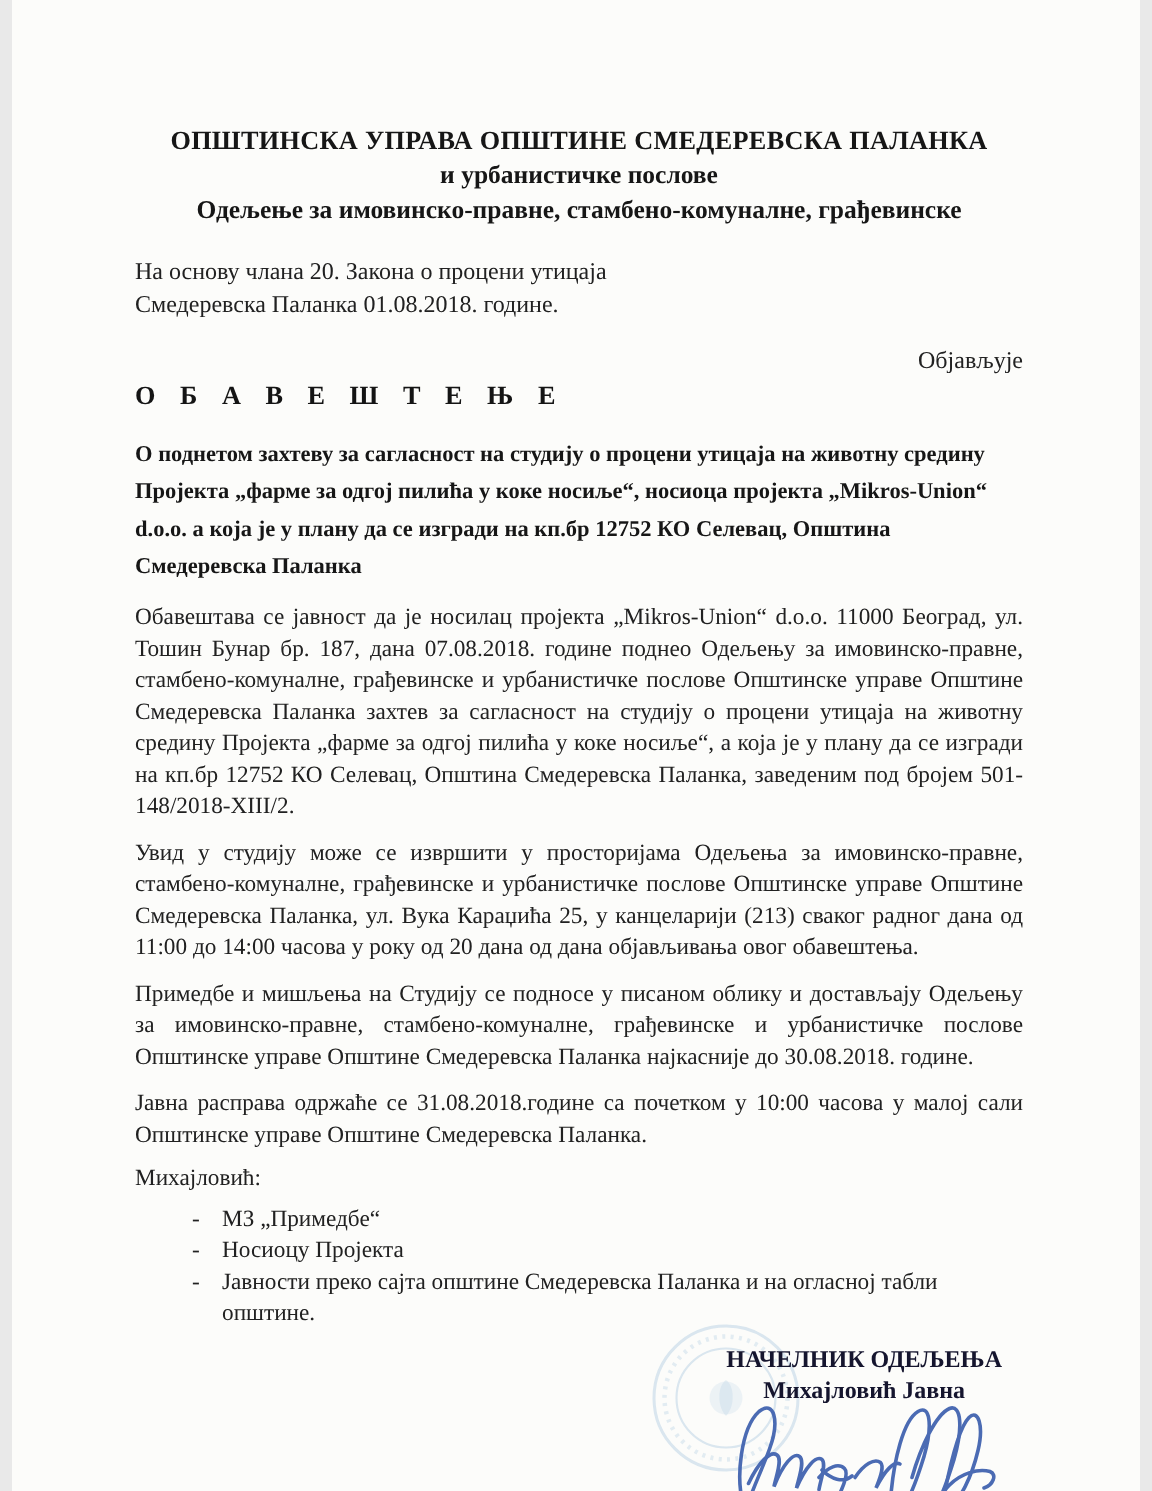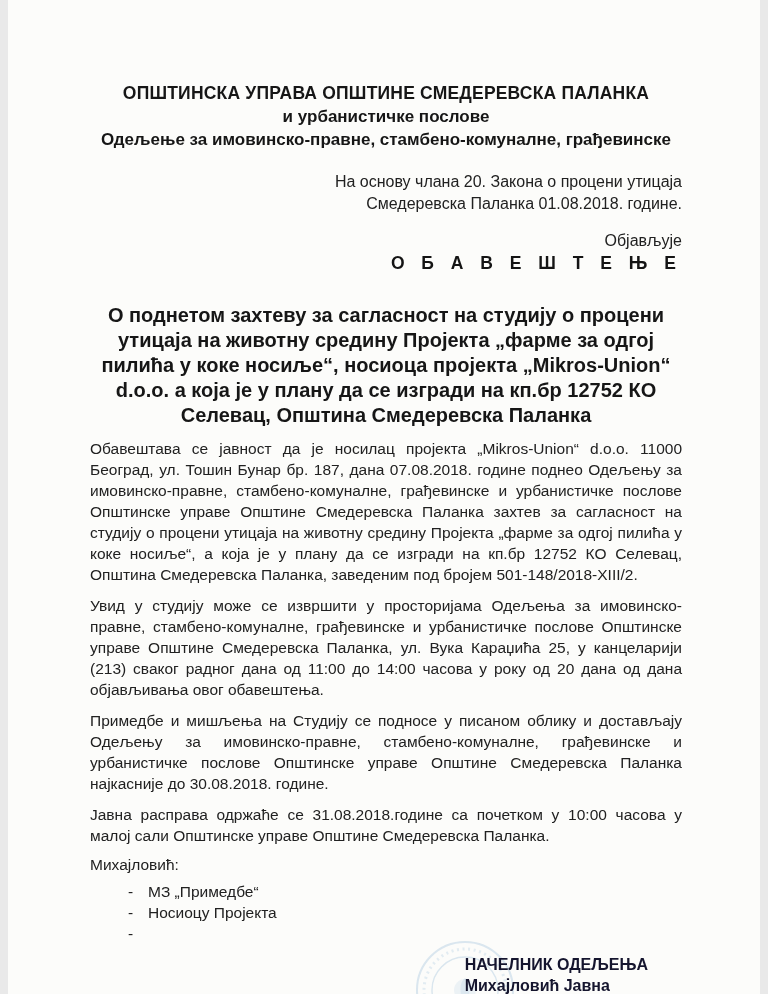--- a/index.html
+++ b/index.html
@@ -6,42 +6,42 @@
     --ink:#212121;
     --paper:#fcfcfa;
     --sig:#3c5fae;
     --stamp:#a6c6de;
   }
   *{margin:0;padding:0;box-sizing:border-box;}
   html,body{background:#e9e9e9;}
   .page{
     width:752px;height:994px;
     background:var(--paper);
-    font-family:Liberation Sans, sans-serif;
+    font-family:Liberation Serif, serif;
     color:var(--ink);
     position:relative;
     overflow:hidden;
     margin:0 auto;
   }
   .content{padding:82px 78px 0 82px;}
   .doc-header{text-align:center;font-weight:bold;font-size:17px;line-height:23px;color:#161616;}
   .doc-header .org-title{font-size:17.5px;letter-spacing:.2px;}
-  .legal{margin-top:20px;text-align:right;font-size:16px;line-height:21.5px;}
+  .legal{margin-top:20px;text-align:left;font-size:16px;line-height:21.5px;}
   .announce{margin-top:16px;text-align:right;font-size:16px;line-height:21px;}
-  .notice-title{text-align:right;font-weight:bold;font-size:17.5px;line-height:24px;letter-spacing:6px;color:#141414;}
-  .subject{margin-top:28px;text-align:center;font-weight:bold;font-size:20px;line-height:25px;color:#161616;}
+  .notice-title{text-align:left;font-weight:bold;font-size:17.5px;line-height:24px;letter-spacing:6px;color:#141414;}
+  .subject{margin-top:16px;font-weight:bold;font-size:15px;line-height:25px;color:#161616;}
   .body-par{margin-top:10px;text-align:justify;font-size:15.5px;line-height:21px;}
   .body-par.first{}
   .delivered-label{margin-top:8px;font-size:15.5px;line-height:21px;}
   .delivered-list{margin-top:6px;list-style:none;}
   .delivered-list li{display:flex;font-size:15.5px;line-height:21px;}
   .delivered-list .dash{width:20px;margin-left:38px;flex:0 0 auto;}
   .sig-block{
-    margin-top:10px;margin-left:auto;margin-right:34px;
-    width:fit-content;position:relative;
+    margin-top:10px;margin-left:auto;margin-right:14px;
+    width:fit-content;text-align:center;position:relative;
   }
   .sig-line{font-weight:bold;font-size:16px;line-height:21px;position:relative;z-index:1;color:#15152e;}
   .stamp-svg{position:absolute;left:-52px;top:-16px;z-index:0;pointer-events:none;}
   .signature-svg{position:absolute;left:2px;top:36px;z-index:2;pointer-events:none;}
 </style>
 </head>
 <body>
 
 <div class="page">
   <div class="content">
@@ -72,20 +72,21 @@
       <li>
         <span class="dash">-</span>
         <span>МЗ „Примедбе“</span>
       </li>
       <li>
         <span class="dash">-</span>
         <span>Носиоцу Пројекта</span>
       </li>
       <li>
         <span class="dash">-</span>
+        <span>Јавности преко сајта општине Смедеревска Паланка и на огласној табли општине.</span>
       </li>
     </ul>
 
     <div class="sig-block">
       <svg class="stamp-svg" width="104" height="104" viewBox="0 0 104 104" opacity="0.8">
         <circle cx="52" cy="52" r="48" fill="none" stroke="#a6c6de" stroke-width="2" opacity="0.5"></circle>
         <circle cx="52" cy="52" r="41" fill="none" stroke="#a6c6de" stroke-width="3" stroke-dasharray="2 3.6" opacity="0.38"></circle>
         <circle cx="52" cy="52" r="33" fill="none" stroke="#a6c6de" stroke-width="1.4" opacity="0.5"></circle>
         <circle cx="52" cy="52" r="11" fill="#a6c6de" opacity="0.22"></circle>
         <path d="M52,40 C58,44 58,58 52,64 C46,58 46,44 52,40 Z" fill="#a6c6de" opacity="0.3"></path>

